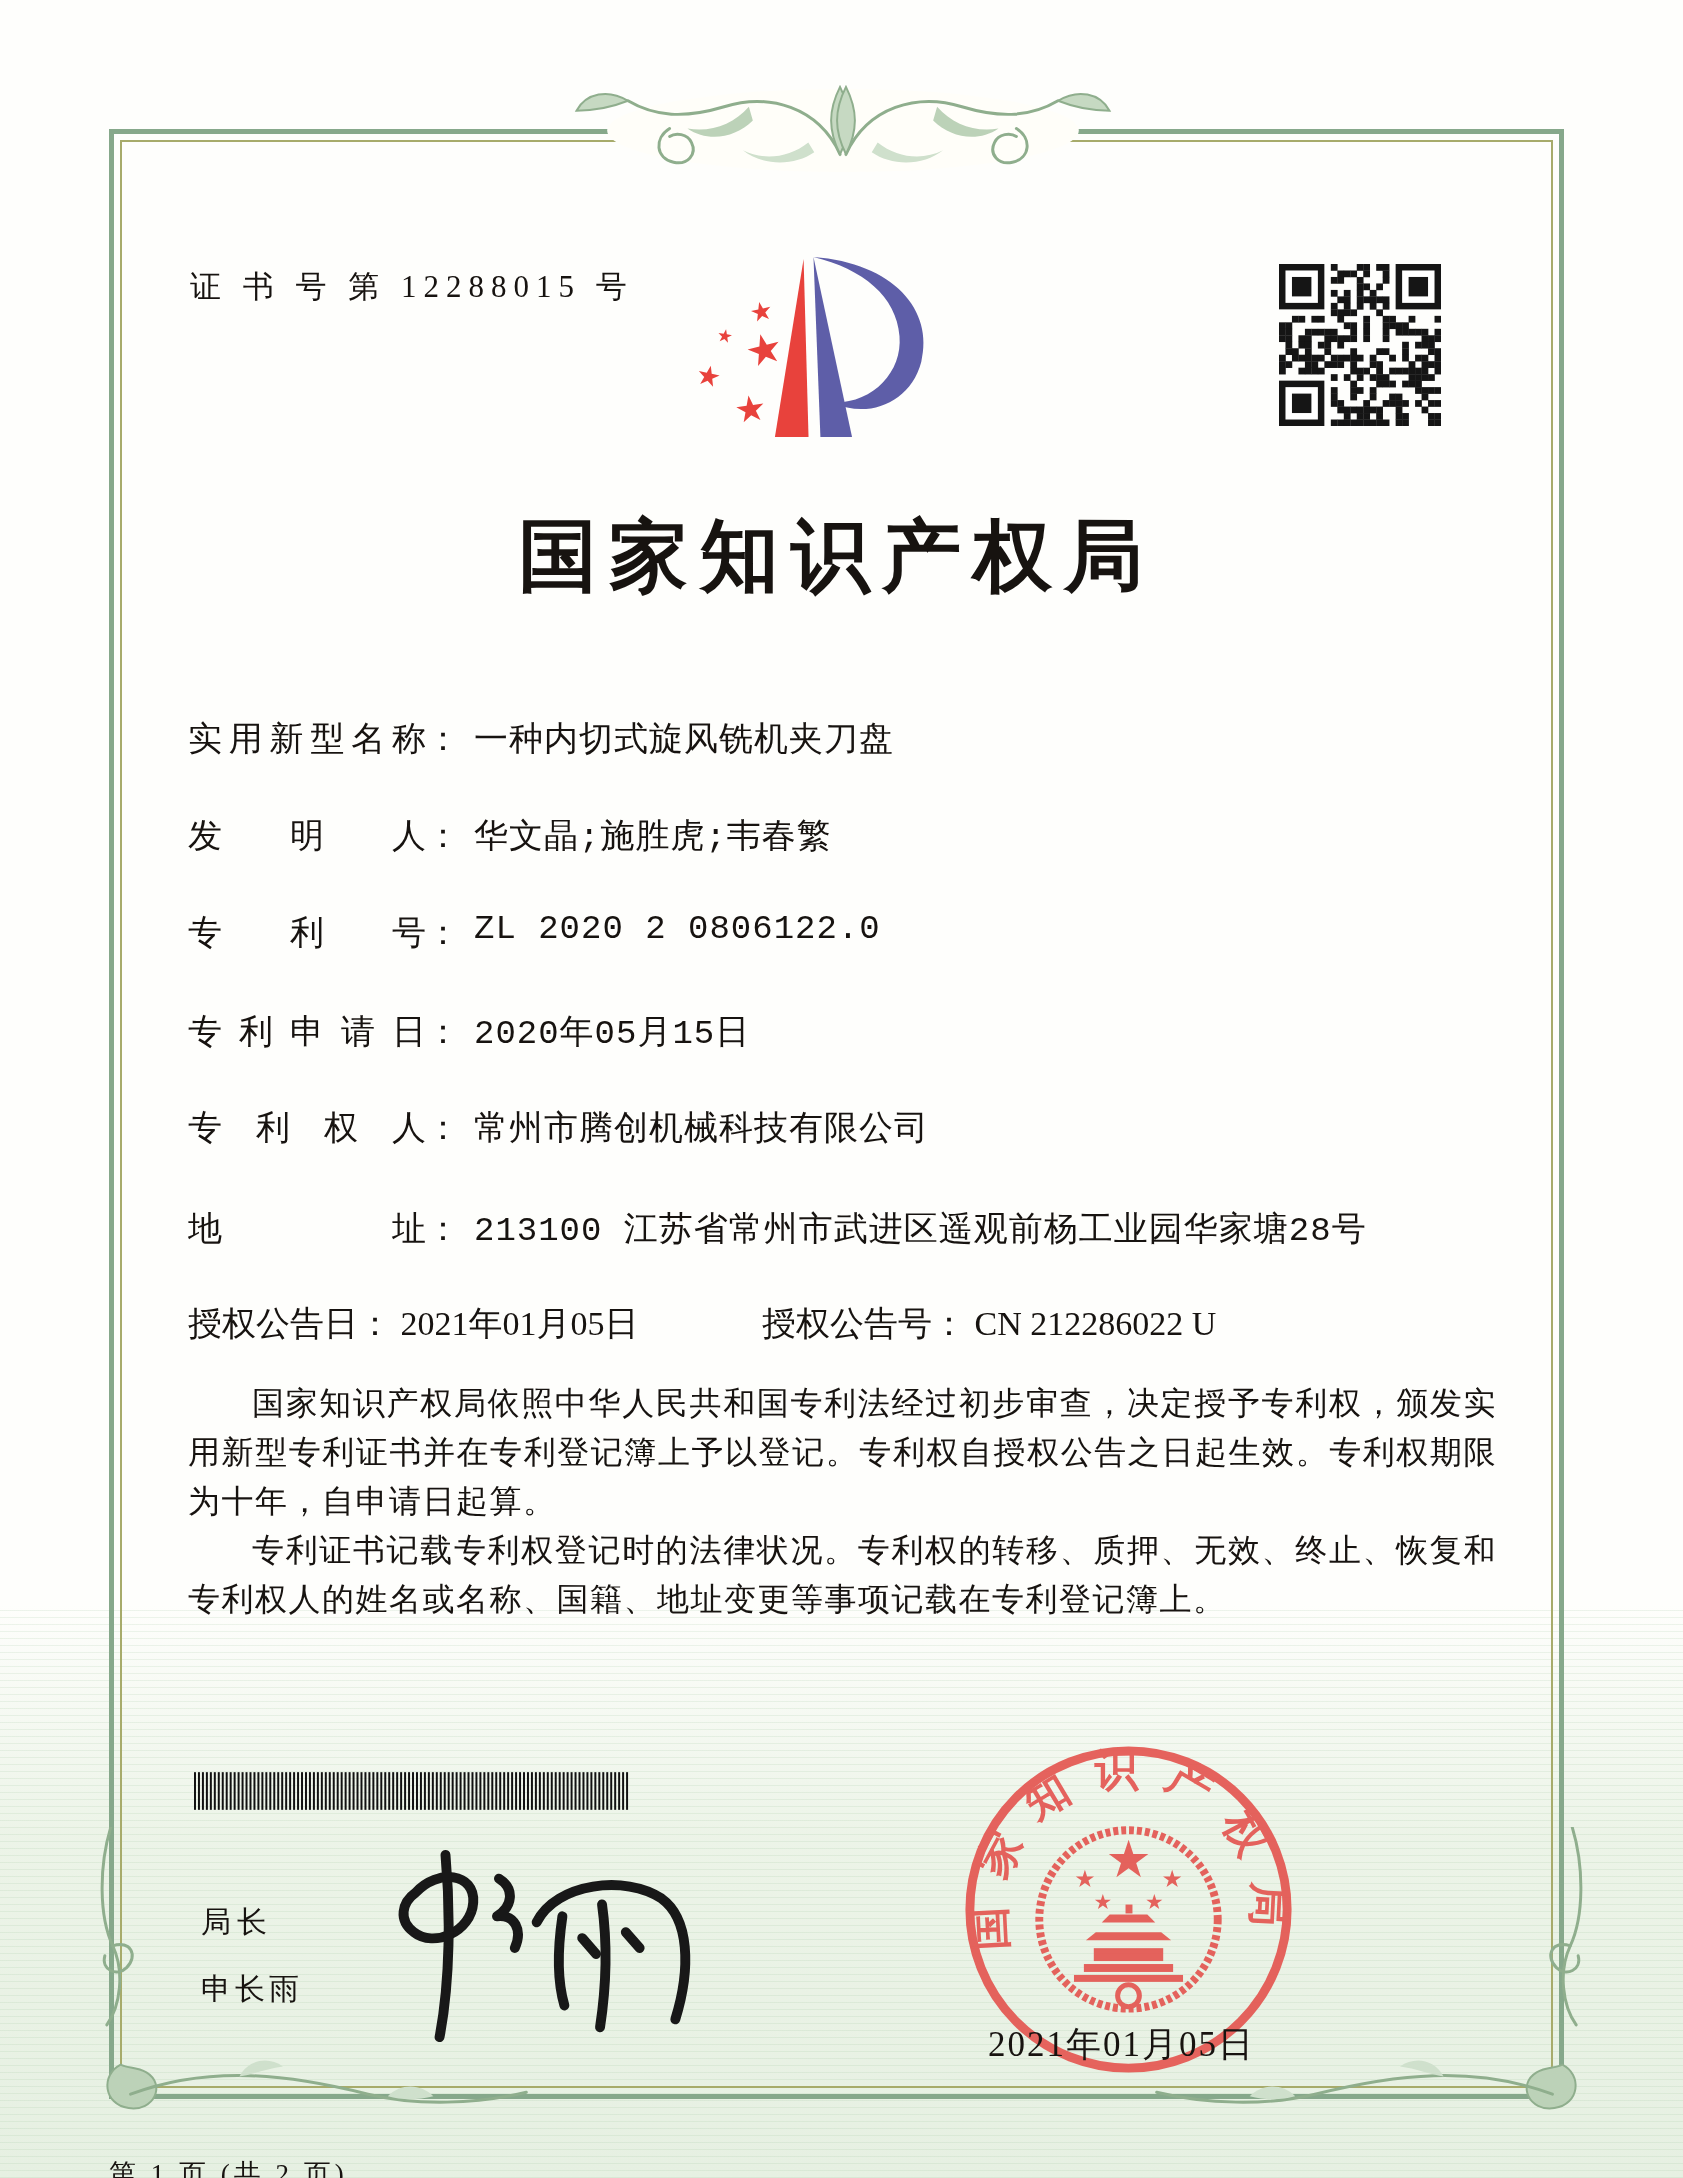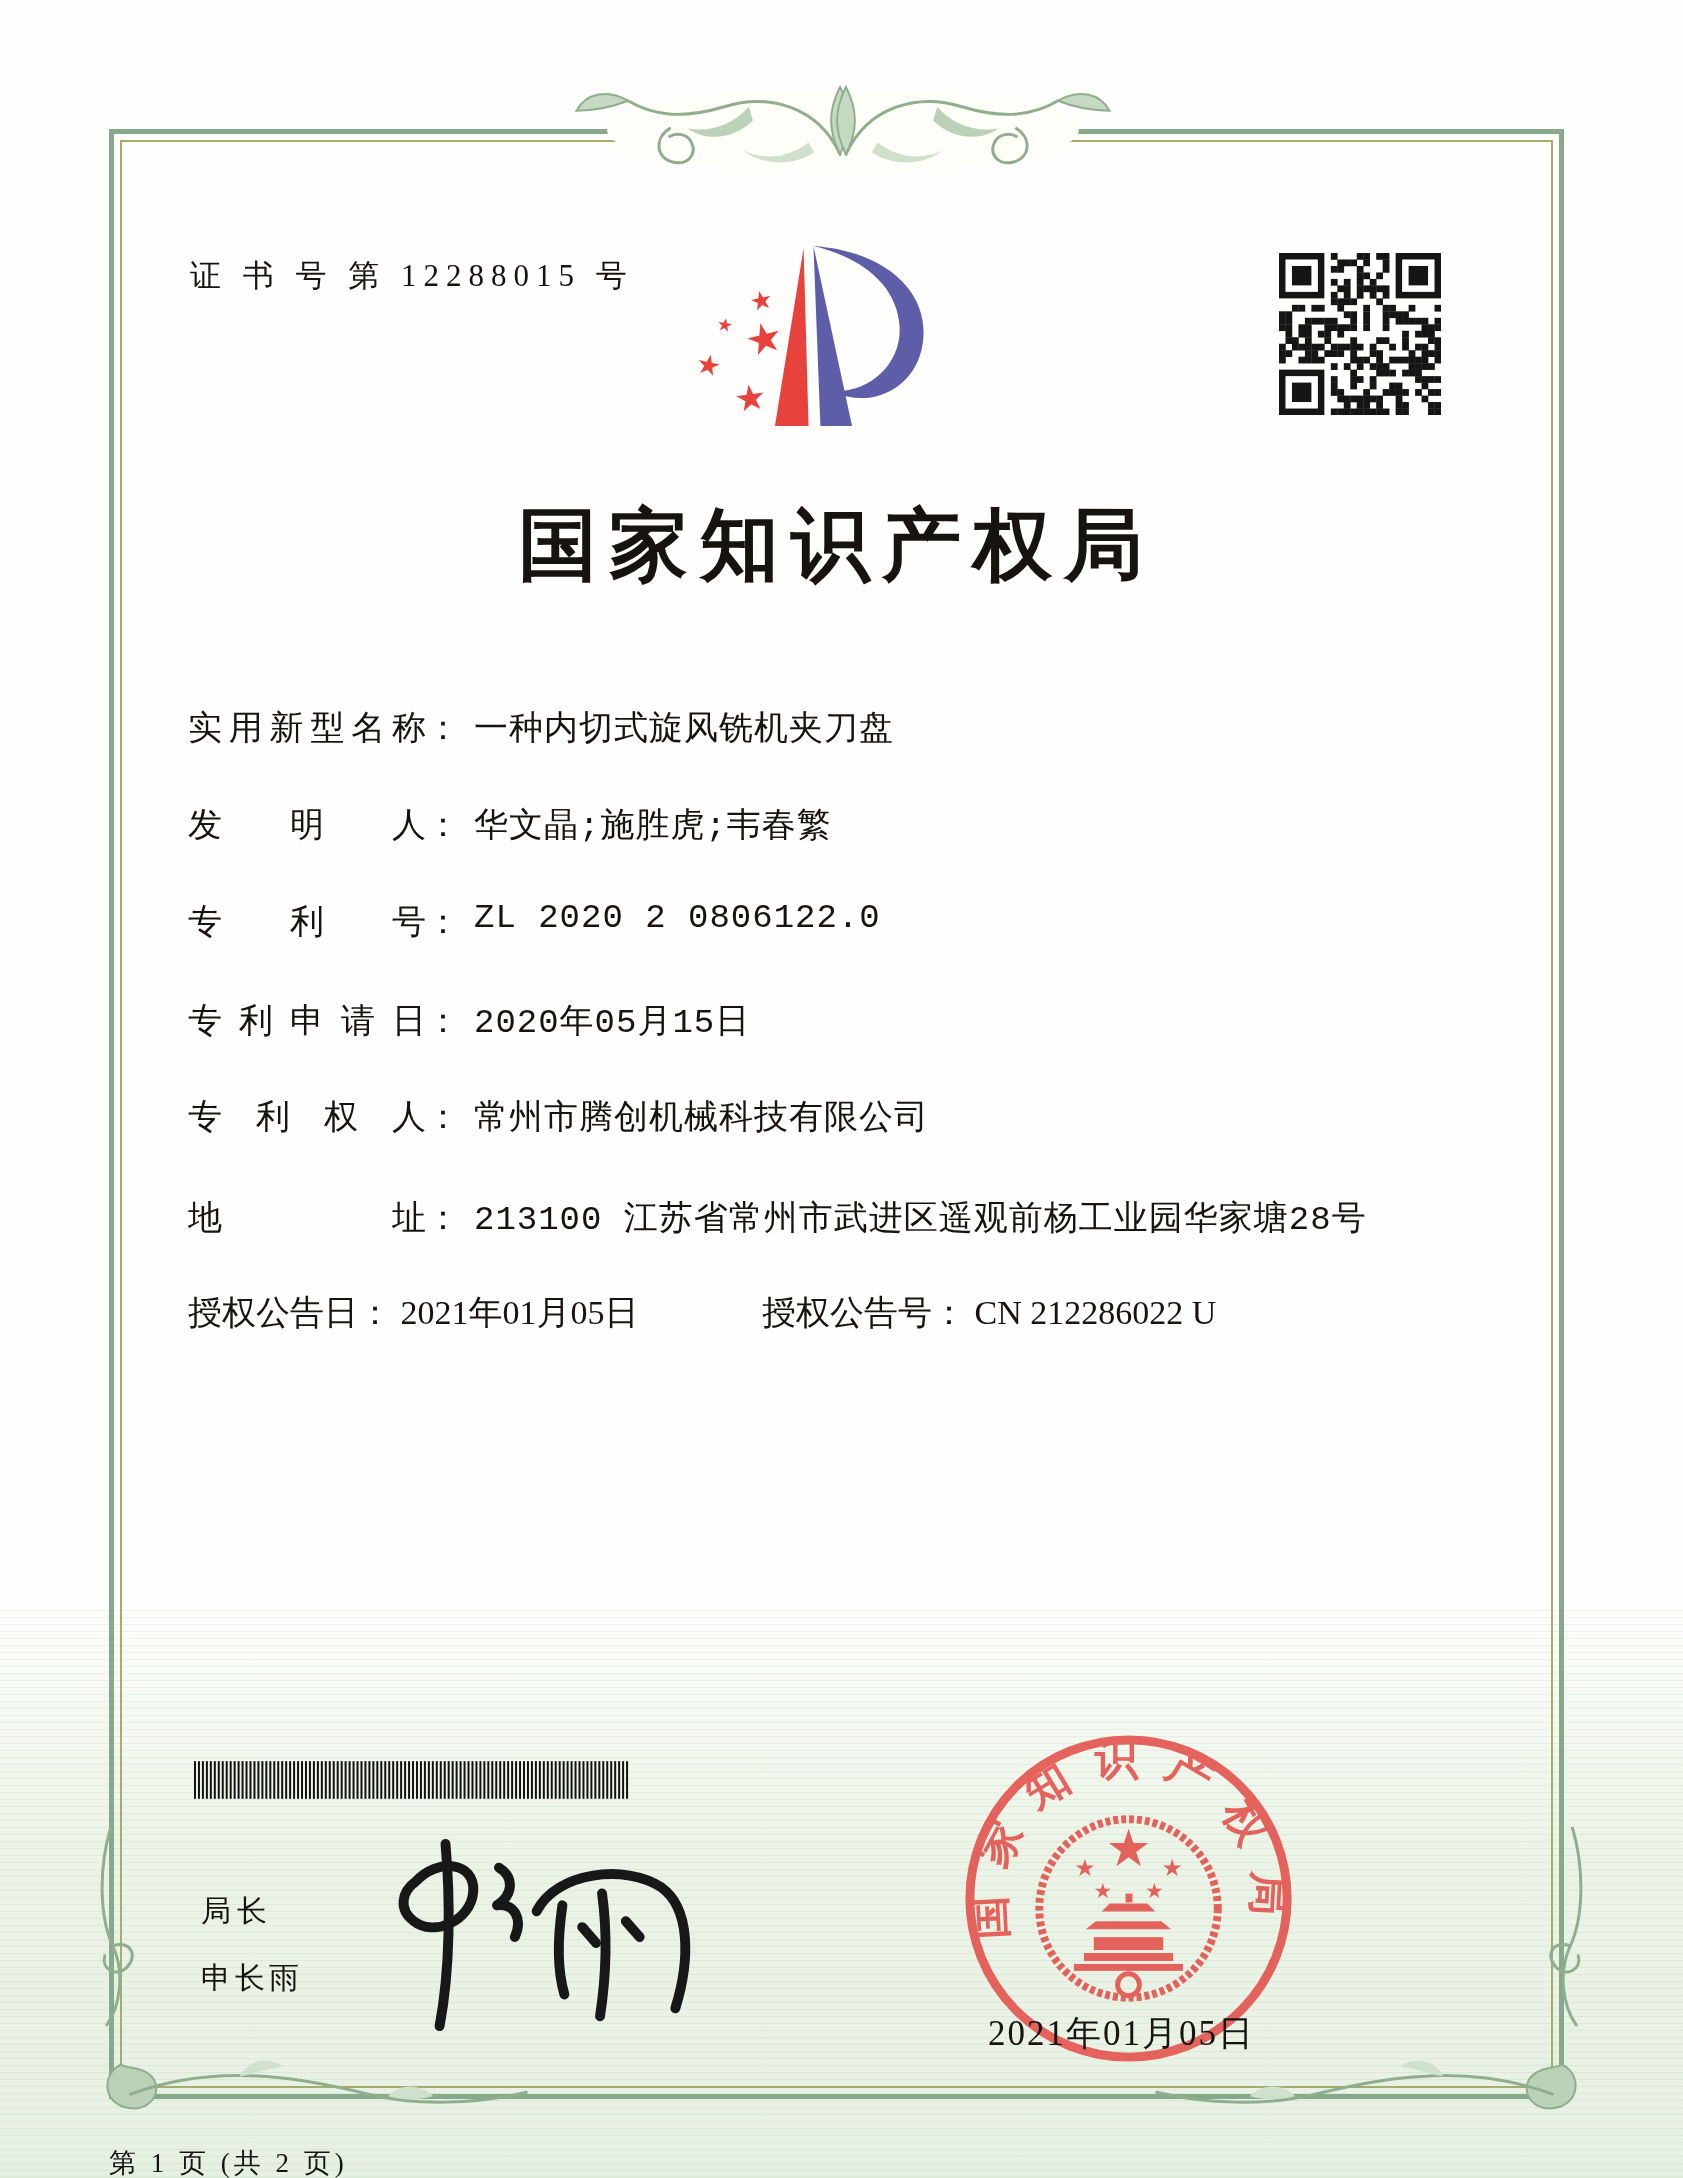--- a/index.html
+++ b/index.html
@@ -19,21 +19,21 @@
   
   .frame{
     position:absolute;left:109px;top:129px;width:1455px;height:1970px;z-index:1;
     border:5px solid #86a88b;box-sizing:border-box;
   }
   .frame .inner{
     position:absolute;left:6px;top:6px;right:6px;bottom:6px;
     border:2px solid #a7ab6b;
   }
   .orn{position:absolute;z-index:2;}
-  .content{position:absolute;left:0;top:0;width:1683px;height:2164px;z-index:3;}
+  .content{position:absolute;left:0;top:11px;width:1683px;height:2164px;z-index:3;}
 
   .cert-no{position:absolute;left:190px;top:255px;font-size:31px;letter-spacing:7px;}
   .logo{position:absolute;left:681px;top:242px;}
   .qr{position:absolute;left:1279px;top:253px;}
 
   .title{
     position:absolute;left:109px;top:493px;width:1455px;text-align:center;
     font-size:79px;font-weight:600;letter-spacing:12px;
   }
 
@@ -374,20 +374,24 @@
 
     <div class="grant">
       <span>授权公告日</span><span>：</span>
       <span>2021年01月05日</span>
       <span class="pair2">
         <span>授权公告号</span><span>：</span>
         <span>CN 212286022 U</span>
       </span>
     </div>
 
+    <div class="body-text">
+      <p>国家知识产权局依照中华人民共和国专利法经过初步审查，决定授予专利权，颁发实用新型专利证书并在专利登记簿上予以登记。专利权自授权公告之日起生效。专利权期限为十年，自申请日起算。</p>
+      <p>专利证书记载专利权登记时的法律状况。专利权的转移、质押、无效、终止、恢复和专利权人的姓名或名称、国籍、地址变更等事项记载在专利登记簿上。</p>
+    </div>
 
     <svg class="barcode" id="barcode" width="441" height="38" viewBox="0 0 445 38">
         <rect x="0" y="0" width="2" height="38" fill="#111"></rect>
         <rect x="4" y="0" width="2" height="38" fill="#111"></rect>
         <rect x="8" y="0" width="2" height="38" fill="#111"></rect>
         <rect x="12" y="0" width="2" height="38" fill="#111"></rect>
         <rect x="16" y="0" width="2" height="38" fill="#111"></rect>
         <rect x="20" y="0" width="2" height="38" fill="#111"></rect>
         <rect x="24" y="0" width="2" height="38" fill="#111"></rect>
         <rect x="28" y="0" width="2" height="38" fill="#111"></rect>

